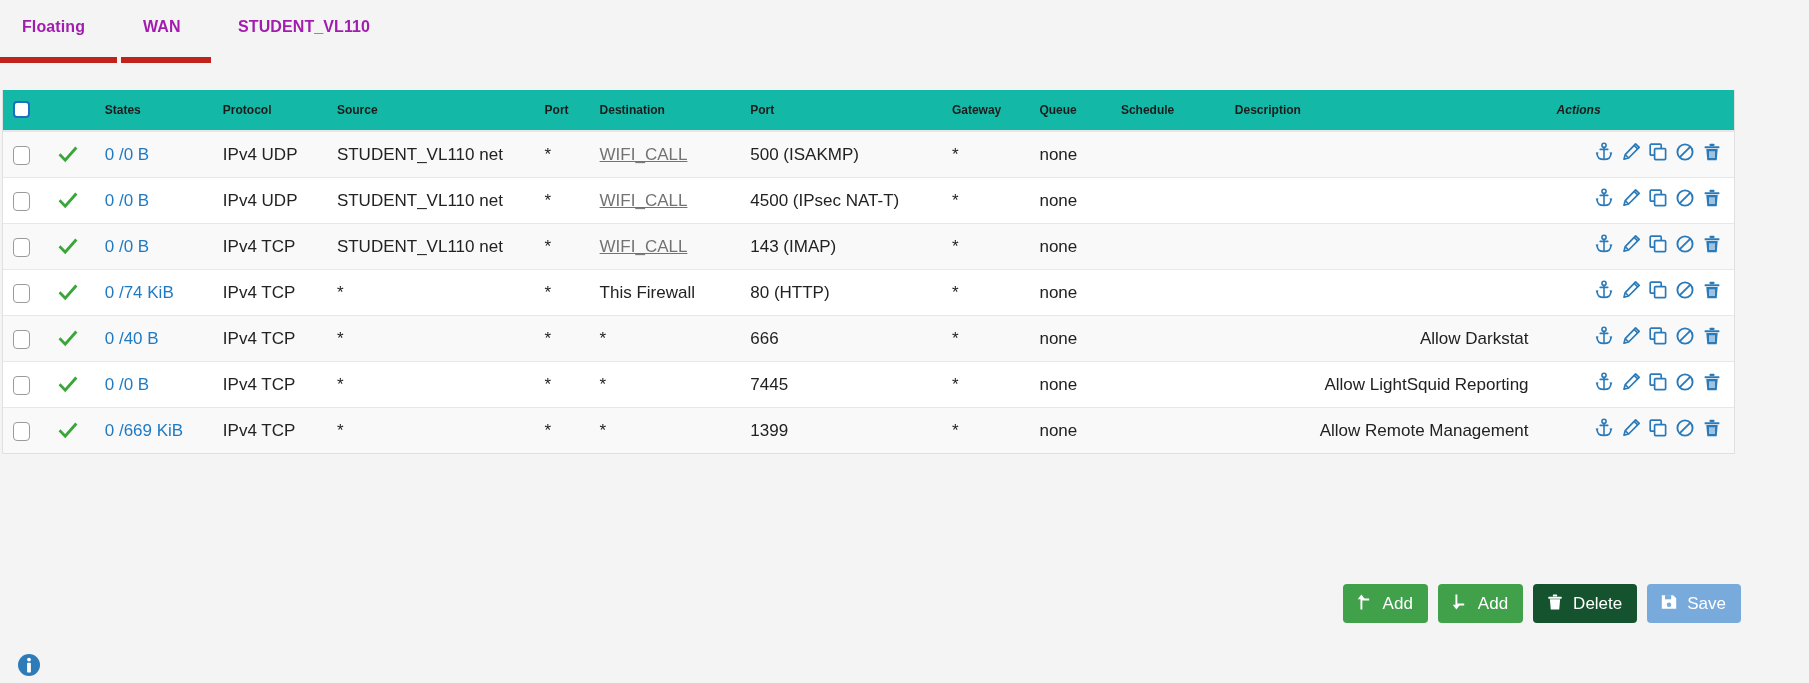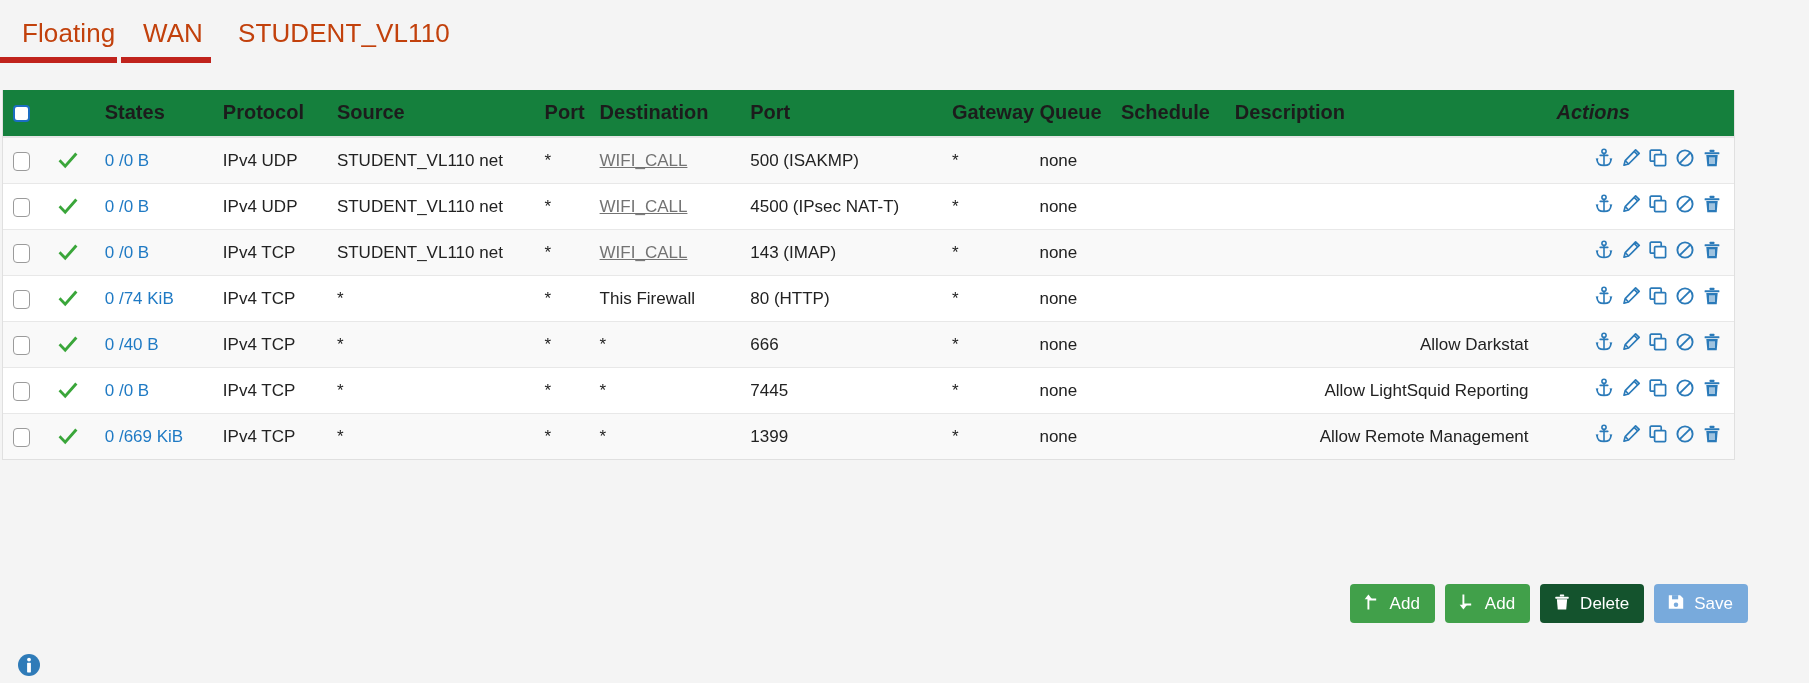--- a/index.html
+++ b/index.html
@@ -19,24 +19,25 @@
   .tab-strip {
     position: absolute;
     left: 0; top: 0;
     width: 1809px;
     height: 62px;
     background: #f4f4f4;
   }
   .tab {
     position: absolute;
     top: 18px;
-    font-size: 26px;
-    color: #c2410c;
+    font-size: 16px;
+    color: #a21caf;
     white-space: nowrap;
     letter-spacing: 0.1px;
+    font-weight: bold;
   }
   .tab-underline {
     position: absolute;
     top: 57px;
     height: 6px;
     background: #c0231c;
   }
 
   
   .panel {
@@ -62,25 +63,25 @@
   table.rules {
     width: 100%;
     border-collapse: collapse;
     table-layout: fixed;
     font-size: 17px;
     color: #222222;
   }
   table.rules thead th {
     text-align: left;
     font-weight: bold;
-    font-size: 20px;
+    font-size: 12px;
     color: #1c1c1c;
     padding: 11px 4px 12px 4px;
     border-bottom: 2px solid #e6e6e6;
-    background: #15803d;
+    background: #14b8a6;
     white-space: nowrap;
   }
   table.rules tbody td {
     padding: 10px 4px 10px 4px;
     border-top: 1px solid #e8e8e8;
     vertical-align: middle;
     white-space: nowrap;
     overflow: hidden;
   }
   tbody tr.odd td  { background: #f9f9f9; }
@@ -136,21 +137,21 @@
     display: inline-flex;
     align-items: center;
     gap: 7px;
     color: #2a7ab9;
   }
   .act-ico { cursor: pointer; display: inline-flex; }
 
   
   .btn-bar {
     position: absolute;
-    left: 12px;
+    left: 5px;
     top: 584px;
     width: 1744px;
     display: flex;
     justify-content: flex-end;
     align-items: center;
     gap: 10px;
     padding-right: 8px;
     box-sizing: border-box;
   }
   .btn {

